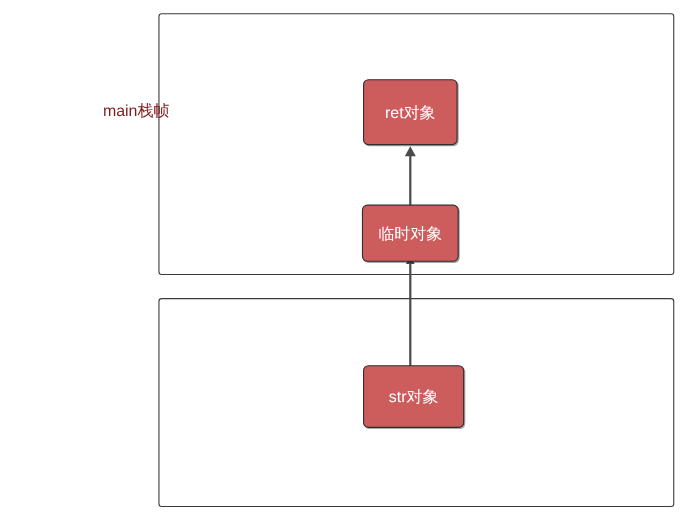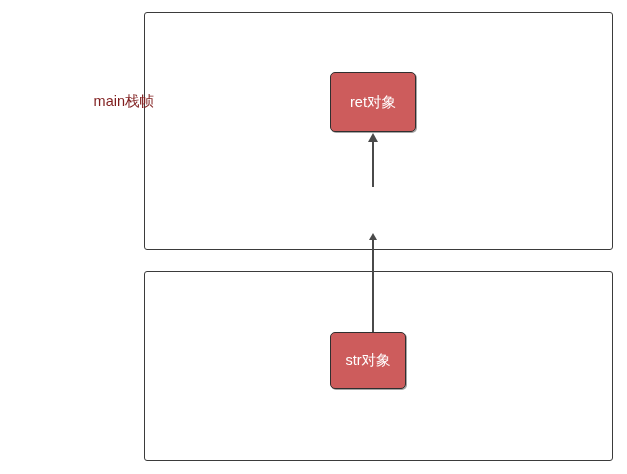--- a/index.html
+++ b/index.html
@@ -115,21 +115,21 @@
   }
   #obj-temp {
     left: 329px;
     top: 186px;
     width: 88px;
     height: 52px;
   }
   #obj-str {
     left: 330px;
     top: 332px;
-    width: 76px;
+    width: 92px;
     height: 57px;
   }
 </style>
 </head>
 <body>
 
 <div id="canvas">
 
   <div class="frame" id="frame-main"></div>
 
@@ -139,16 +139,17 @@
 
 
   <div class="connector" id="line-str-to-temp"></div>
   <div class="arrowhead" id="arrow-str-to-temp"></div>
 
   <div class="connector" id="line-temp-to-ret"></div>
   <div class="arrowhead" id="arrow-temp-to-ret"></div>
 
   <div class="obj-box" id="obj-ret">ret对象</div>
 
+  <div class="obj-box" id="obj-temp">临时对象</div>
 
   <div class="obj-box" id="obj-str">str对象</div>
 
 </div>
 
 </body></html>

